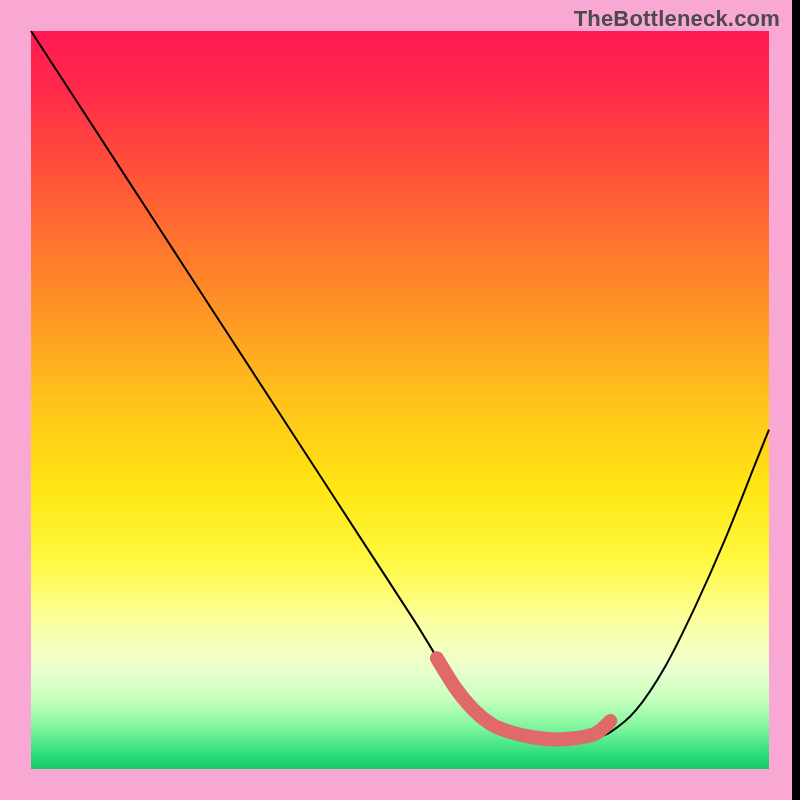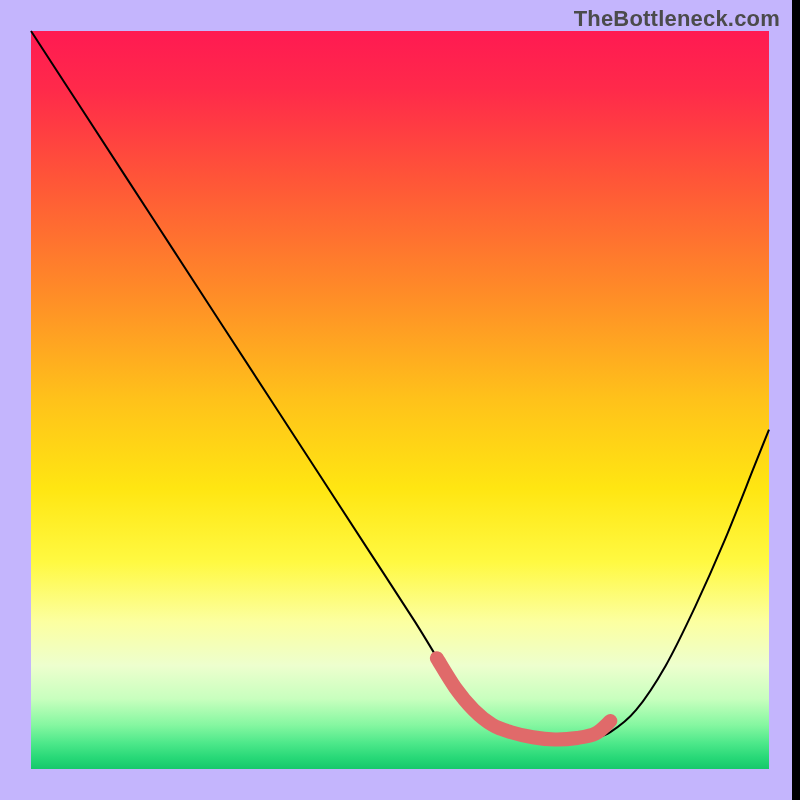--- a/index.html
+++ b/index.html
@@ -8,21 +8,21 @@
     width: 800px;
     height: 800px;
     background: #000;
     overflow: hidden;
     font-family: Arial, Helvetica, sans-serif;
   }
   .frame {
     position: relative;
     width: 792px;
     height: 800px;
-    background: #c4b5fd;
+    background: #f9a8d4;
   }
   .watermark {
     position: absolute;
     top: 6px;
     right: 12px;
     color: #4b4b4b;
     font-size: 22px;
     font-weight: 600;
     letter-spacing: 0.2px;
     z-index: 10;

